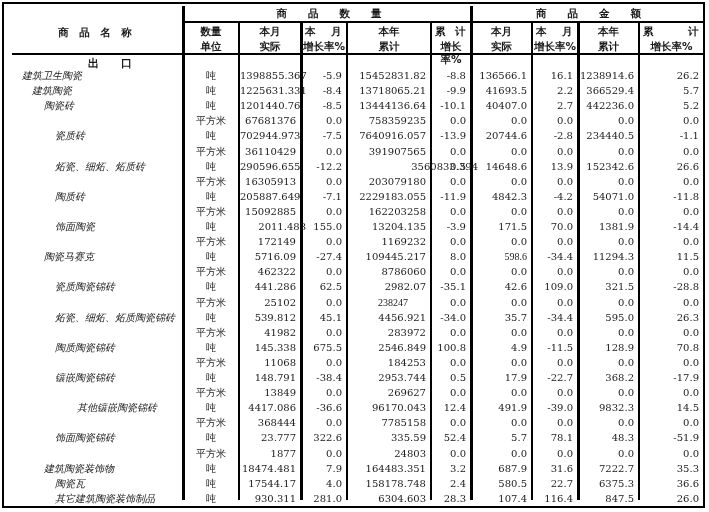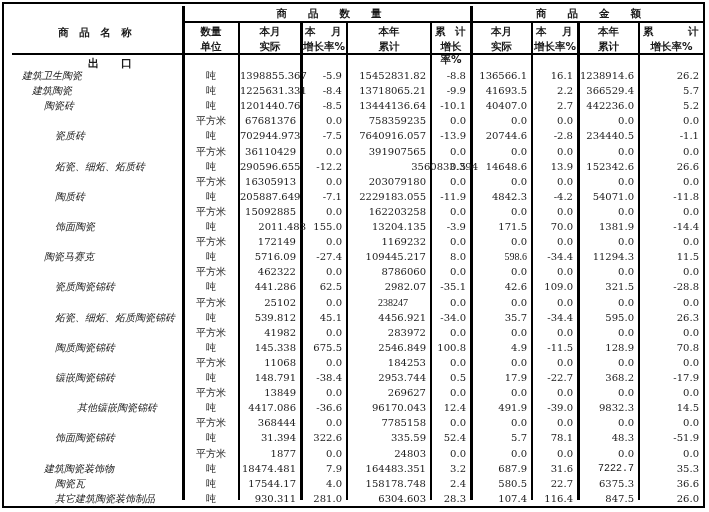--- a/index.html
+++ b/index.html
@@ -284,21 +284,21 @@
     <div class="cell num" style="left: 240px; top: 415px; width: 56px;">368444</div>
     <div class="cell num" style="left: 302px; top: 415px; width: 40px;">0.0</div>
     <div class="cell num" style="left: 348px; top: 415px; width: 78px;">7785158</div>
     <div class="cell num" style="left: 432px; top: 415px; width: 34px;">0.0</div>
     <div class="cell num" style="left: 472px; top: 415px; width: 55px;">0.0</div>
     <div class="cell num" style="left: 533px; top: 415px; width: 40px;">0.0</div>
     <div class="cell num" style="left: 579px; top: 415px; width: 55px;">0.0</div>
     <div class="cell num" style="left: 640px; top: 415px; width: 59px;">0.0</div>
     <div class="cell name" style="left: 55px; top: 430px;">饰面陶瓷锦砖</div>
     <div class="cell unit" style="left: 184px; top: 430px; width: 54px;">吨</div>
-    <div class="cell num" style="left: 240px; top: 430px; width: 56px;">31.394</div>
+    <div class="cell num" style="left: 240px; top: 430px; width: 56px;">23.777</div>
     <div class="cell num" style="left: 302px; top: 430px; width: 40px;">322.6</div>
     <div class="cell num" style="left: 348px; top: 430px; width: 78px;">335.59</div>
     <div class="cell num" style="left: 432px; top: 430px; width: 34px;">52.4</div>
     <div class="cell num" style="left: 472px; top: 430px; width: 55px;">5.7</div>
     <div class="cell num" style="left: 533px; top: 430px; width: 40px;">78.1</div>
     <div class="cell num" style="left: 579px; top: 430px; width: 55px;">48.3</div>
     <div class="cell num" style="left: 640px; top: 430px; width: 59px;">-51.9</div>
     <div class="cell unit" style="left: 184px; top: 446px; width: 54px;">平方米</div>
     <div class="cell num" style="left: 240px; top: 446px; width: 56px;">1877</div>
     <div class="cell num" style="left: 302px; top: 446px; width: 40px;">0.0</div>
@@ -309,21 +309,21 @@
     <div class="cell num" style="left: 579px; top: 446px; width: 55px;">0.0</div>
     <div class="cell num" style="left: 640px; top: 446px; width: 59px;">0.0</div>
     <div class="cell name" style="left: 44px; top: 461px;">建筑陶瓷装饰物</div>
     <div class="cell unit" style="left: 184px; top: 461px; width: 54px;">吨</div>
     <div class="cell num" style="left: 240px; top: 461px; width: 56px;">18474.481</div>
     <div class="cell num" style="left: 302px; top: 461px; width: 40px;">7.9</div>
     <div class="cell num" style="left: 348px; top: 461px; width: 78px;">164483.351</div>
     <div class="cell num" style="left: 432px; top: 461px; width: 34px;">3.2</div>
     <div class="cell num" style="left: 472px; top: 461px; width: 55px;">687.9</div>
     <div class="cell num" style="left: 533px; top: 461px; width: 40px;">31.6</div>
-    <div class="cell num" style="left: 579px; top: 461px; width: 55px; font-family: Liberation Mono, monospace;">7222.7</div>
+    <div class="cell num" style="left: 579px; top: 461px; width: 55px;">7222.7</div>
     <div class="cell num" style="left: 640px; top: 461px; width: 59px;">35.3</div>
     <div class="cell name" style="left: 55px; top: 476px;">陶瓷瓦</div>
     <div class="cell unit" style="left: 184px; top: 476px; width: 54px;">吨</div>
     <div class="cell num" style="left: 240px; top: 476px; width: 56px;">17544.17</div>
     <div class="cell num" style="left: 302px; top: 476px; width: 40px;">4.0</div>
     <div class="cell num" style="left: 348px; top: 476px; width: 78px;">158178.748</div>
     <div class="cell num" style="left: 432px; top: 476px; width: 34px;">2.4</div>
     <div class="cell num" style="left: 472px; top: 476px; width: 55px;">580.5</div>
     <div class="cell num" style="left: 533px; top: 476px; width: 40px;">22.7</div>
     <div class="cell num" style="left: 579px; top: 476px; width: 55px;">6375.3</div>

